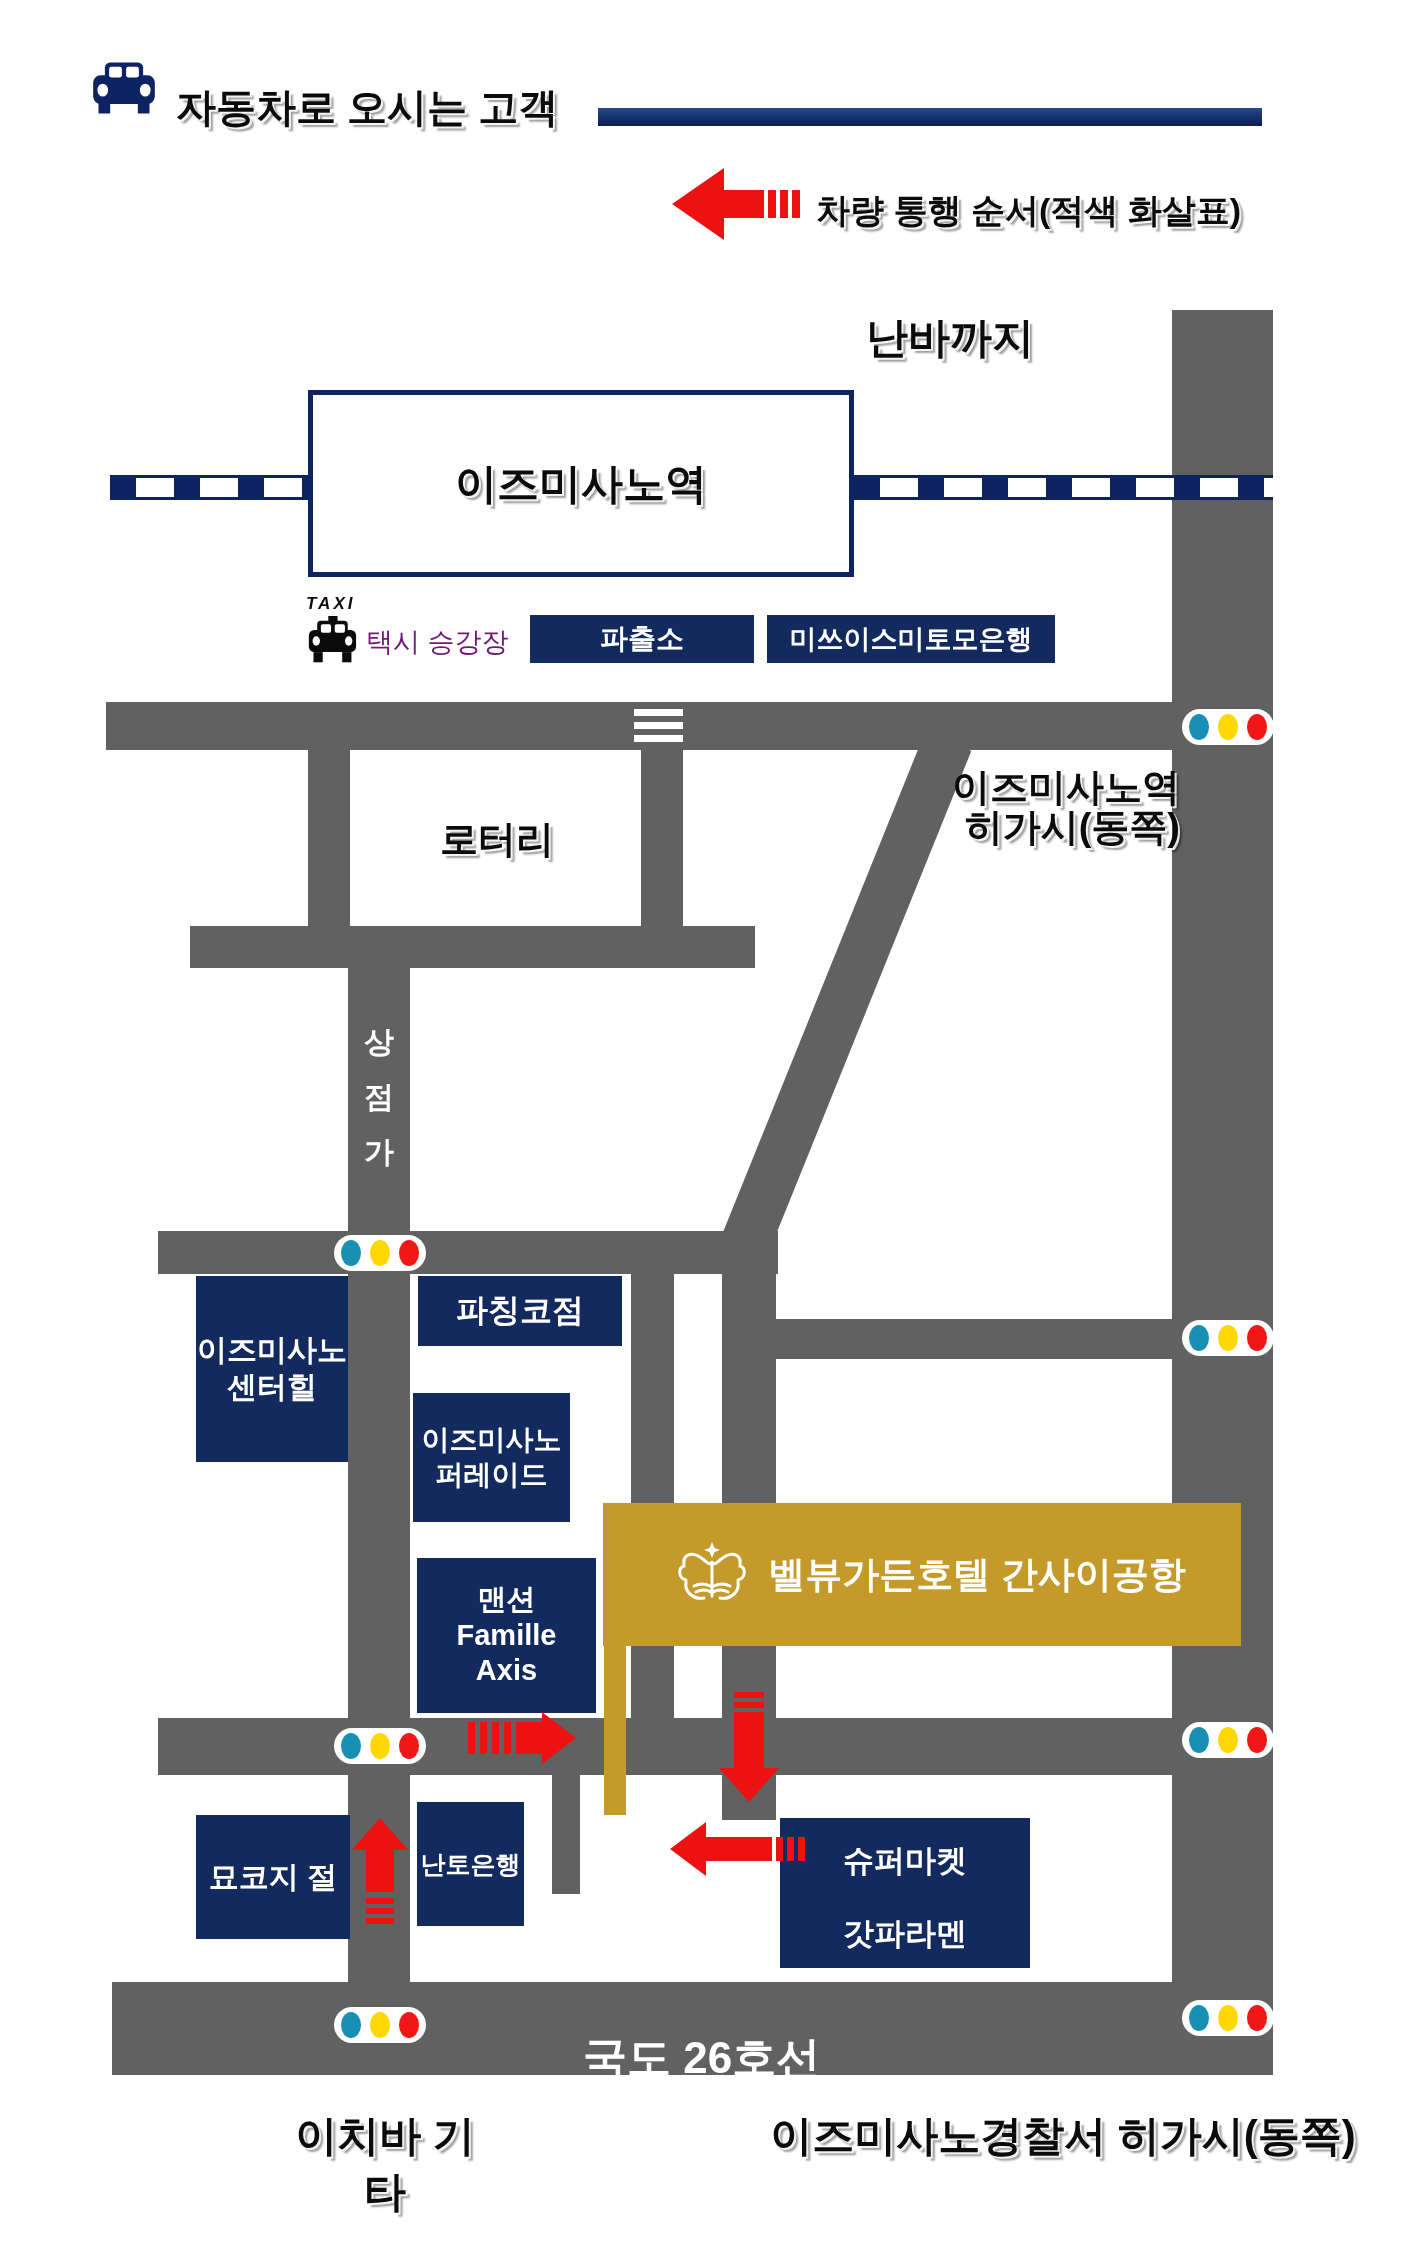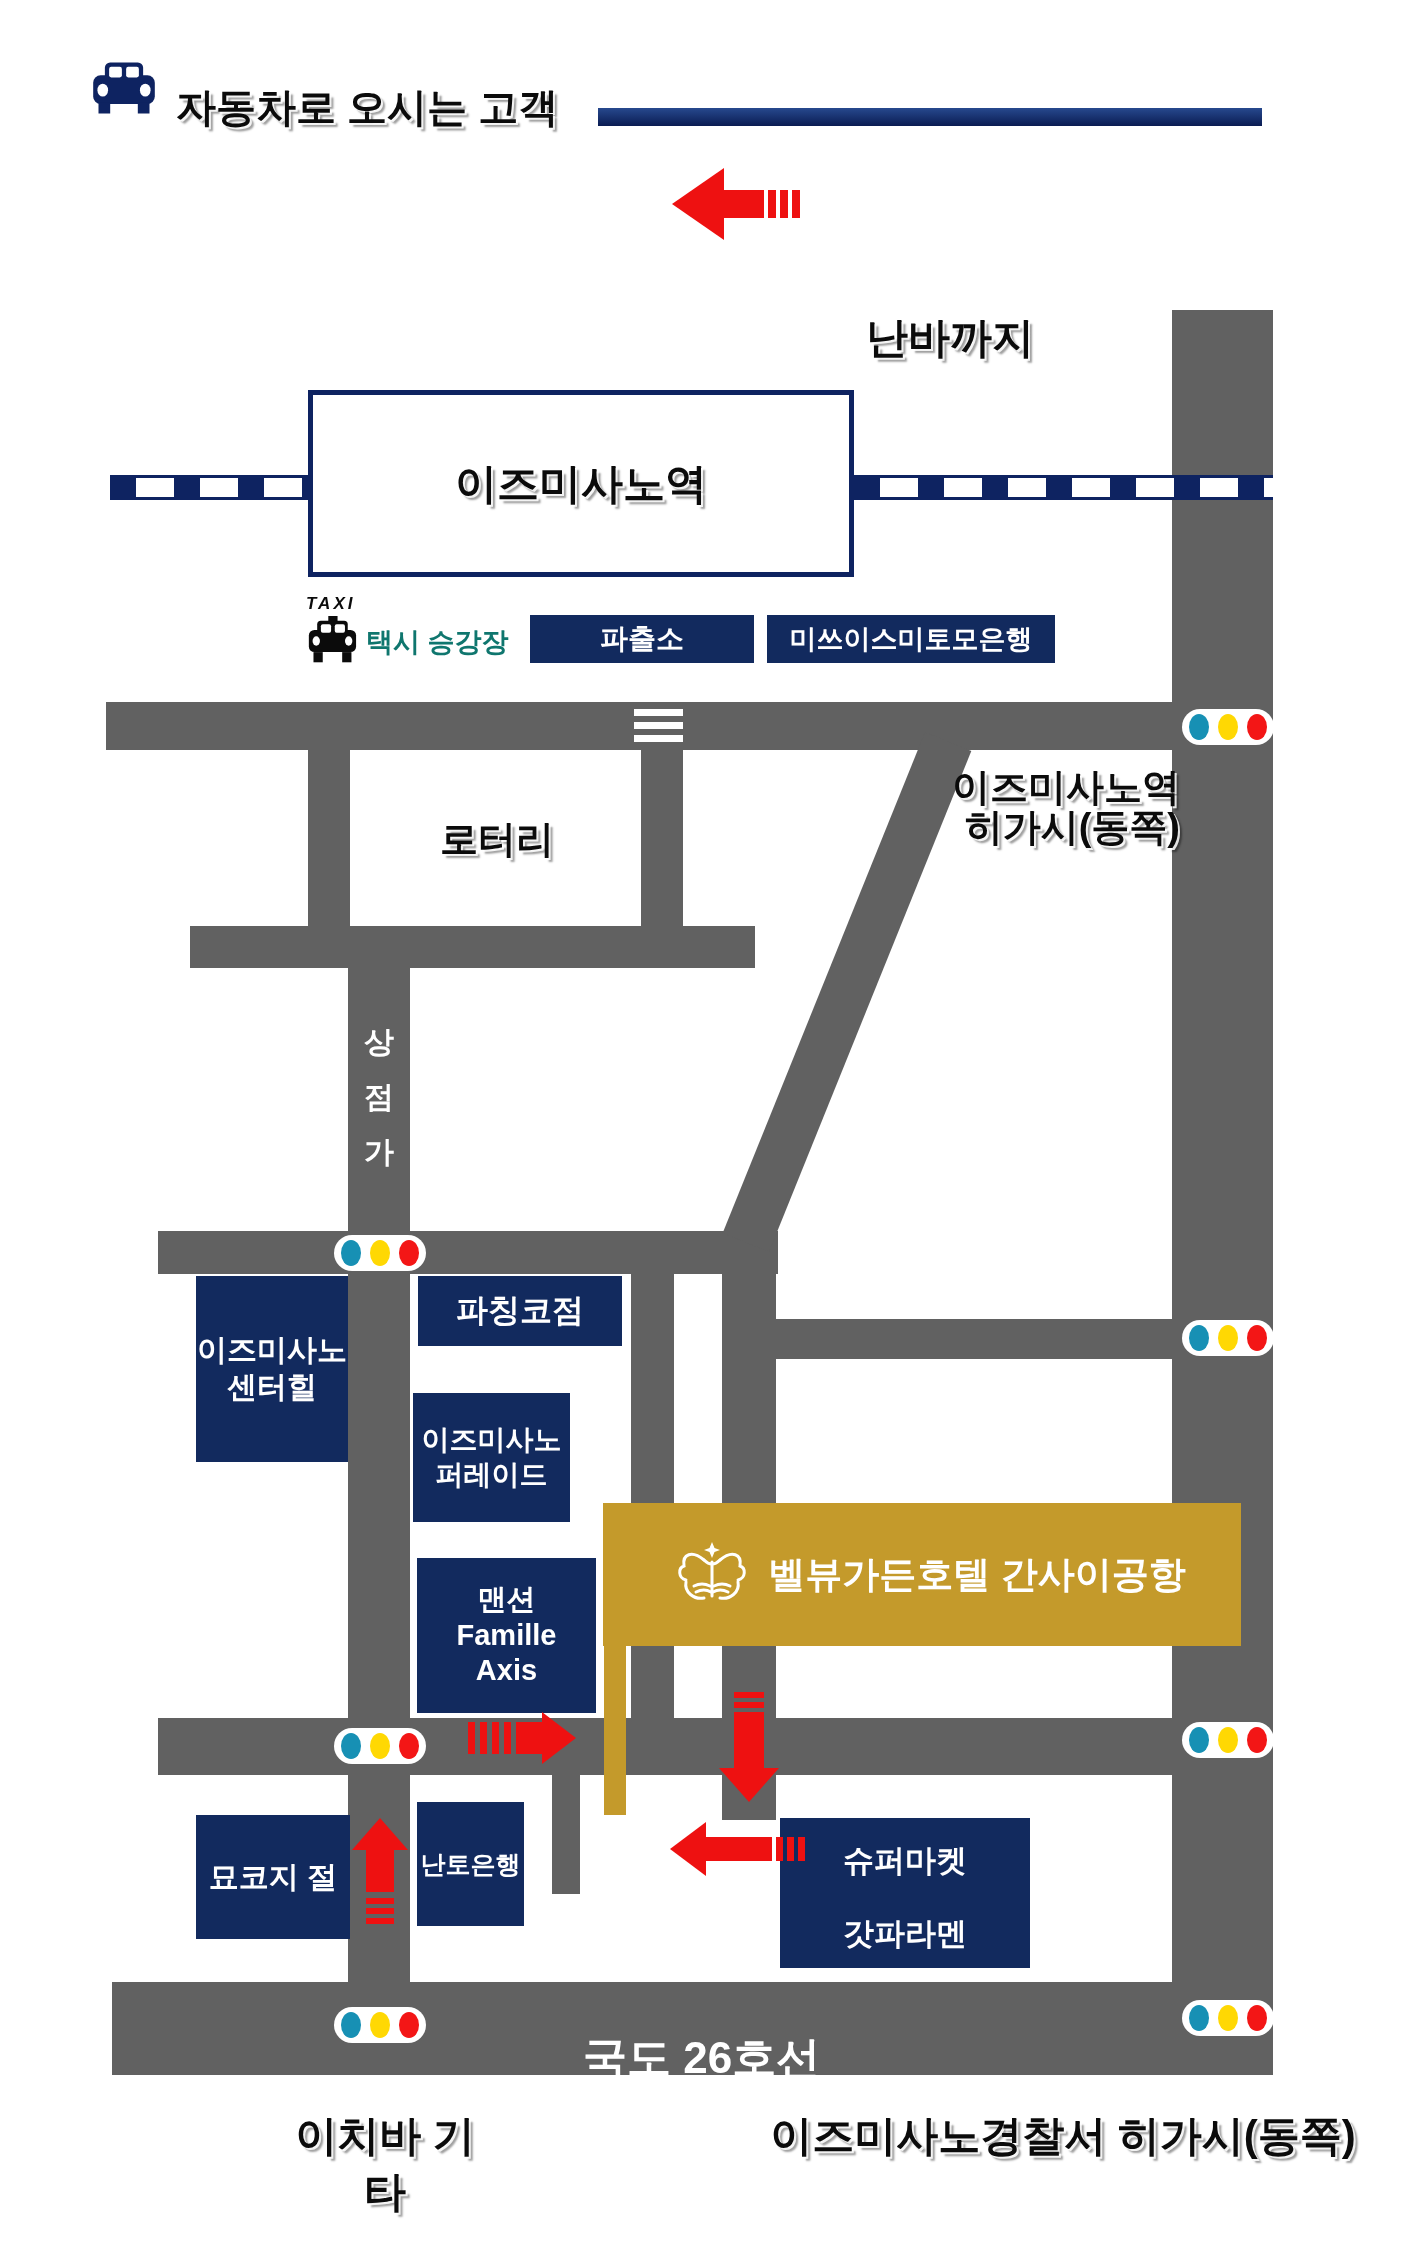--- a/index.html
+++ b/index.html
@@ -49,20 +49,21 @@
   <div class="abs" style="left:598px;top:108px;width:664px;height:18px;z-index:2;
               background:linear-gradient(180deg,#27498e,#0a1c52);"></div>
 
   <div class="arr" style="left:672px;top:168px;width:132px;height:72px;">
     <span class="tri" style="left:0;top:0;border-top:36px solid transparent;border-bottom:36px solid transparent;border-right:52px solid #ee1111;"></span>
     <span class="shaft" style="left:52px;top:22px;width:40px;height:28px;"></span>
     <span class="dash" style="left:96px;top:22px;width:8px;height:28px;"></span>
     <span class="dash" style="left:108px;top:22px;width:8px;height:28px;"></span>
     <span class="dash" style="left:120px;top:22px;width:8px;height:28px;"></span>
   </div>
+  <div class="lbl" style="left:816px;top:188px;font-size:34px;">차량 통행 순서(적색 화살표)</div>
 
   <div class="road" style="left:1172px;top:310px;width:101px;height:1765px;"></div>
   <div class="road" style="left:106px;top:702px;width:1167px;height:48px;"></div>
   <div class="road" style="left:308px;top:750px;width:42px;height:176px;"></div>
   <div class="road" style="left:641px;top:750px;width:42px;height:176px;"></div>
   <div class="road" style="left:190px;top:926px;width:565px;height:42px;"></div>
   <div class="road" style="left:348px;top:968px;width:62px;height:1014px;"></div>
   <div class="road" style="left:158px;top:1231px;width:620px;height:43px;"></div>
   <div class="road" style="left:822px;top:722px;width:50px;height:540px;transform:rotate(22deg);"></div>
   <div class="road" style="left:631px;top:1274px;width:43px;height:444px;"></div>
@@ -92,21 +93,21 @@
       <rect x="12" y="5" width="33" height="16" rx="4" fill="#0b0b0b"></rect>
       <rect x="3" y="15" width="51" height="24" rx="6" fill="#0b0b0b"></rect>
       <rect x="16" y="9" width="11" height="9" rx="2" fill="#fff"></rect>
       <rect x="31" y="9" width="11" height="9" rx="2" fill="#fff"></rect>
       <rect x="8" y="39" width="10" height="11" fill="#0b0b0b"></rect>
       <rect x="39" y="39" width="10" height="11" fill="#0b0b0b"></rect>
       <ellipse cx="11" cy="27" rx="4" ry="5" fill="#fff"></ellipse>
       <ellipse cx="46" cy="27" rx="4" ry="5" fill="#fff"></ellipse>
     </svg>
   </span>
-  <div class="abs" style="left:366px;top:624px;font-size:27px;font-weight:bold;color:#0f766e;z-index:3;">택시 승강장</div>
+  <div class="abs" style="left:366px;top:624px;font-size:27px;font-weight:normal;color:#701a75;z-index:3;">택시 승강장</div>
 
   <div class="bld" style="left:530px;top:615px;width:224px;height:48px;font-size:28px;">
     <span>파출소</span>
   </div>
   <div class="bld" style="left:767px;top:615px;width:288px;height:48px;font-size:27px;">
     <span>미쓰이스미토모은행</span>
   </div>
 
   <div class="lbl" style="left:866px;top:310px;font-size:42px;">난바까지</div>
   <div class="lbl" style="left:420px;top:814px;width:154px;text-align:center;font-size:38px;">로터리</div>

